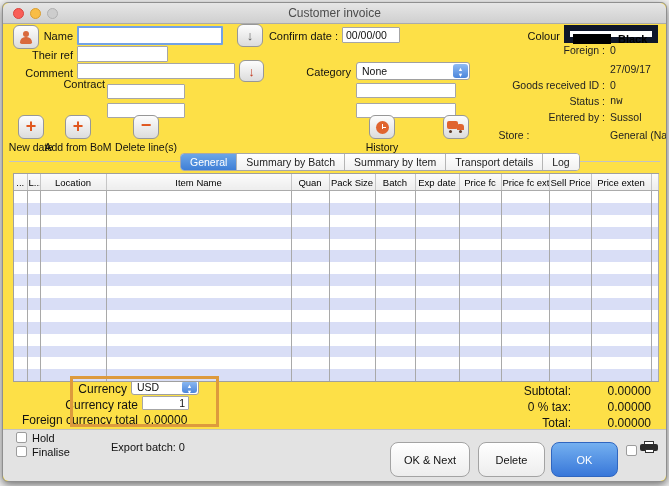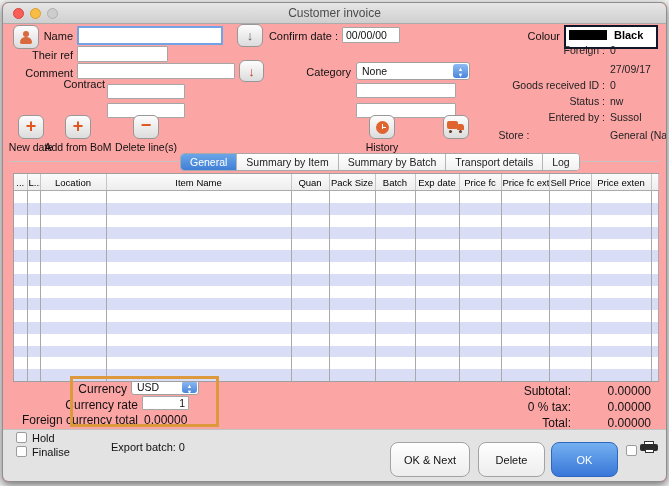--- a/index.html
+++ b/index.html
@@ -1,17 +1,17 @@
 <!DOCTYPE html>
 <html><head>
 <meta charset="utf-8">
 <style>
   html,body{margin:0;padding:0;background:#f2f2f2;font-family:"Liberation Sans",sans-serif;}
   .stage{position:relative;width:669px;height:486px;overflow:hidden;}
-  .window{position:absolute;left:2px;top:2px;width:665px;height:480px;background:#fca5a5;
+  .window{position:absolute;left:2px;top:2px;width:665px;height:480px;background:#fde047;
           border:1px solid #8f8f8f;border-radius:6px;box-shadow:0 3px 10px rgba(0,0,0,.55);
           overflow:hidden;box-sizing:border-box;}
   
   .titlebar{position:absolute;left:0;top:0;right:0;height:20px;
             background:linear-gradient(#e6e6e6,#cfcfcf);border-bottom:1px solid #ababab;border-radius:6px 6px 0 0;}
   .tl{position:absolute;top:5px;width:11px;height:11px;border-radius:50%;box-sizing:border-box;}
   .tl.red{left:10px;background:#f95e57;border:1px solid #d9453f;}
   .tl.yel{left:27px;background:#f8bd45;border:1px solid #d89d33;}
   .tl.gry{left:44px;background:#cdcdcd;border:1px solid #b0b0b0;}
   .wtitle{position:absolute;left:0;right:0;top:3px;text-align:center;font-size:12px;color:#4c4c4c;}
@@ -85,21 +85,21 @@
   
   .mini{position:absolute;width:18px;height:16px;border-radius:4px;background:linear-gradient(#fdfdfd,#dcdcdc);
         border:1px solid #979797;display:flex;align-items:center;justify-content:center;box-sizing:border-box;}
   .mini .plus{color:#e0571f;font-size:13px;font-weight:bold;line-height:1;margin-top:-1px;}
   .mini .info{color:#c23a20;font-size:11px;font-weight:bold;font-family:"Liberation Serif",serif;line-height:1;}
   .page{position:relative;width:8px;height:10px;background:#f7f7f7;border:1px solid #8a8a8a;box-sizing:border-box;}
   .page .fold{position:absolute;right:-1px;top:-1px;width:4px;height:4px;background:#d14b24;}
   .disk{position:relative;width:10px;height:9px;background:#cfcec6;border:1px solid #7d7d7d;box-sizing:border-box;}
   .disk .dot{position:absolute;left:3px;top:2px;width:4px;height:4px;background:#d14b24;}
   
-  .colour{position:absolute;left:561px;top:22px;width:94px;height:24px;background:#fff;border:2px solid #0f172a;box-sizing:border-box;}
+  .colour{position:absolute;left:561px;top:22px;width:94px;height:18px;background:#fff;border:6px solid #0f172a;box-sizing:border-box;}
   .colour .swatch{position:absolute;left:3px;top:3px;width:38px;height:10px;background:#000;}
   .colour .cname{position:absolute;left:48px;top:2px;font-size:11px;font-weight:bold;color:#000;}
 </style>
 </head>
 <body>
 
 <div class="stage">
  <div class="window">
 
   <div class="titlebar">
@@ -150,21 +150,21 @@
     <span class="swatch"></span>
     <span class="cname">Black</span>
   </div>
 
   <div class="info-lbl" style="top:41px;">Foreign :</div>
   <div class="info-val" style="top:41px;">0</div>
   <div class="info-val" style="top:60px;">27/09/17</div>
   <div class="info-lbl" style="top:76px;">Goods received ID :</div>
   <div class="info-val" style="top:76px;">0</div>
   <div class="info-lbl" style="top:92px;">Status :</div>
-  <div class="info-val" style="top:92px;">nw</div>
+  <div class="info-val" style="top:92px;font-family:Liberation Mono, monospace;">nw</div>
   <div class="info-lbl" style="top:108px;">Entered by :</div>
   <div class="info-val" style="top:108px;">Sussol</div>
   <div class="info-lbl" style="top:126px;text-align:center;">Store :</div>
   <div class="info-val" style="top:126px;">General (Navea)</div>
 
   <div class="ibtn" style="left:15px;top:112px;width:26px;height:24px;">
     <span class="glyph-plus">+</span>
   </div>
   <div class="caption" style="left:0px;top:138px;width:56px;">New date</div>
 
@@ -192,22 +192,22 @@
           <span class="cab"></span>
           <span class="w1"></span>
           <span class="w2"></span>
         </span>
   </div>
   <div class="caption" style="left:399px;top:153px;width:100px;">Confirm</div>
 
   <div class="groove"></div>
   <div class="tabbar">
     <div class="tab active">General</div>
+    <div class="tab">Summary by Batch</div>
     <div class="tab">Summary by Item</div>
-    <div class="tab">Summary by Batch</div>
     <div class="tab">Transport details</div>
     <div class="tab">Log</div>
   </div>
 
   <div class="tablewrap">
     <table class="grid">
       <colgroup>
         <col style="width:13px">
             <col style="width:13px">
             <col style="width:66px">

